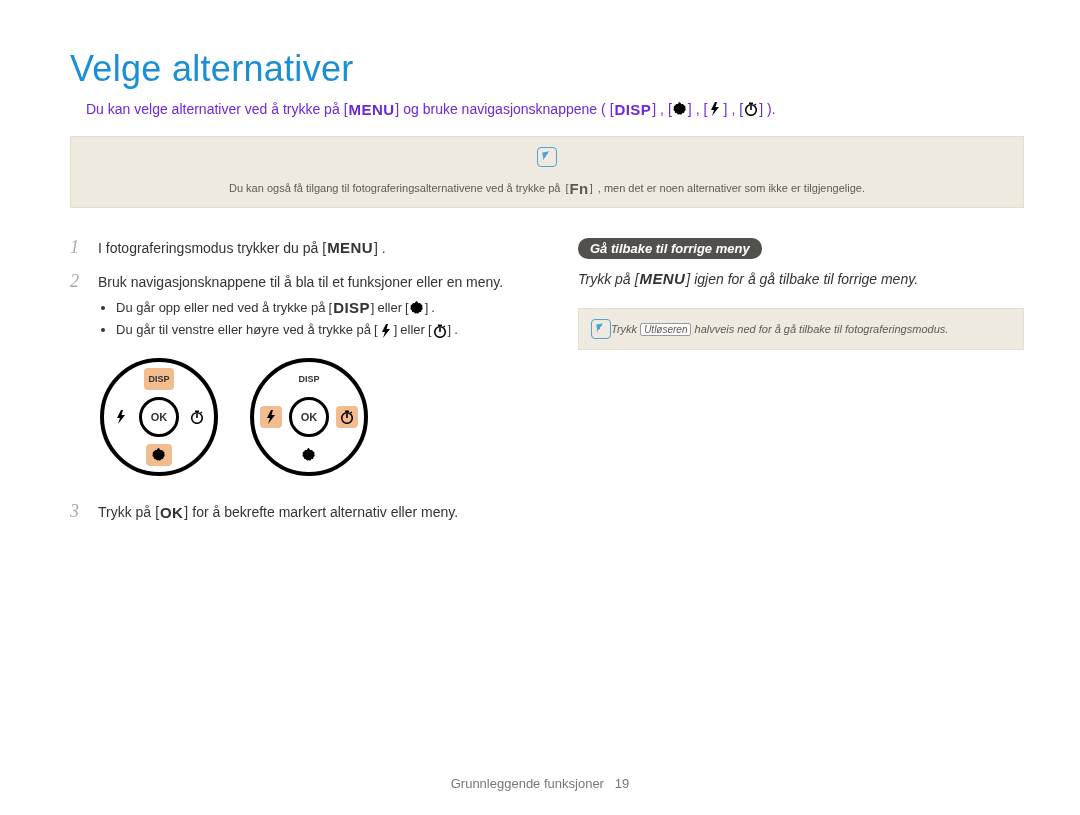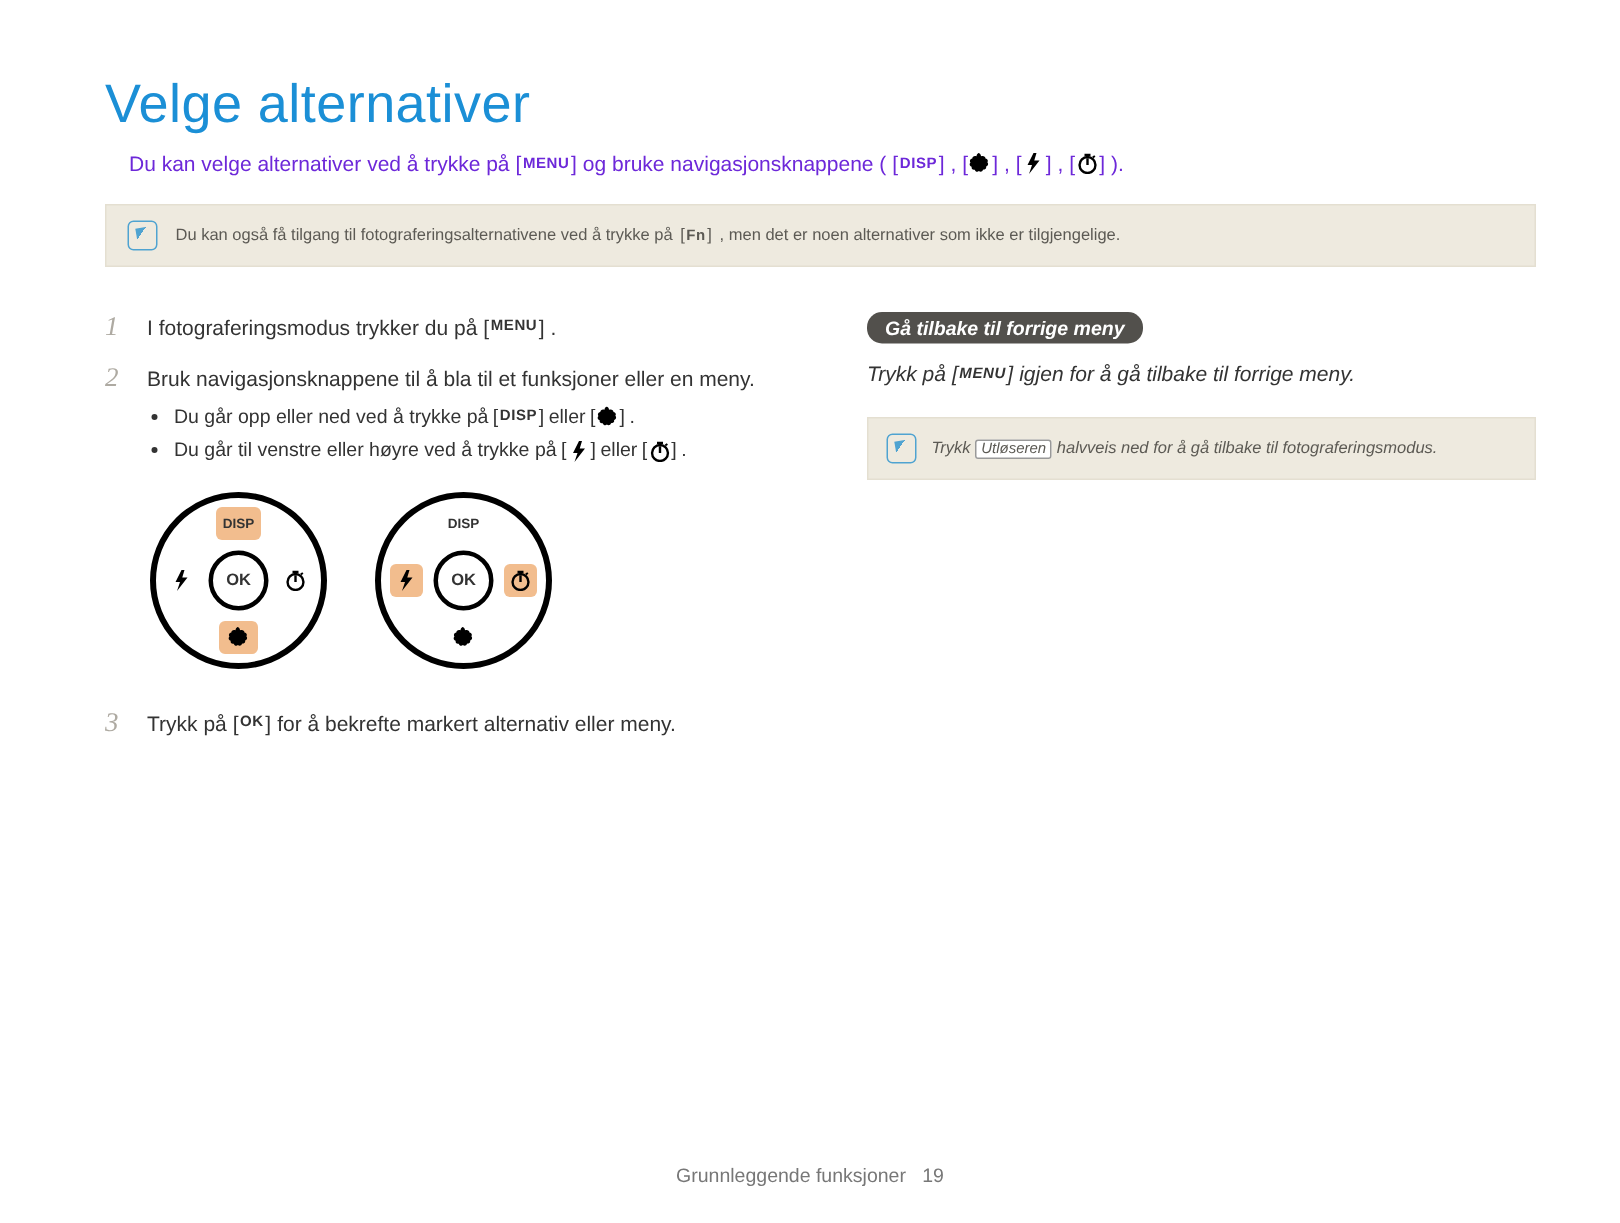--- a/index.html
+++ b/index.html
@@ -37,20 +37,21 @@
   .note-box {
     background: #eeeadf;
     border: 1px solid #e4dfd1;
     padding: 10px 14px;
     font-size: 11px;
     color: #5c5a54;
     display: flex;
     align-items: center;
     gap: 12px;
     margin: 10px 0 30px 0;
+    flex-direction: column;
   }
   .note-icon {
     width: 18px; height: 18px;
     border: 1.5px solid #4fa3d1;
     border-radius: 4px;
     position: relative;
     flex: 0 0 18px;
   }
   .note-icon::after {
     content: "";
@@ -99,21 +100,21 @@
   .bullets li .line { display:inline-flex; flex-wrap:wrap; align-items:center; gap:1px; }
   .icon-bracket {
     display: inline-flex;
     align-items: center;
     height: 18px;
     padding: 0 2px;
   }
   .icon-bracket::before { content: "["; }
   .icon-bracket::after  { content: "]"; }
   .lbl {
-    font-size: 10px;
+    font-size: 15px;
     font-weight: 900;
     letter-spacing: 0.4px;
     padding: 0 1px;
   }
   .ico {
     display: inline-flex;
     align-items: center;
     justify-content: center;
     width: 16px; height: 16px;
   }
@@ -166,21 +167,20 @@
     margin-bottom: 18px;
   }
   .small-note {
     background: #eeeadf;
     border: 1px solid #e4dfd1;
     padding: 10px 12px;
     font-size: 11px;
     color: #5c5a54;
     display: flex;
     align-items: center;
-    gap: 10px;
   }
   .small-note .kbd {
     border: 1px solid #999;
     border-radius: 2px;
     padding: 0 3px;
     font-size: 10px;
     background: #fff;
   }
   .footer {
     position: absolute;

